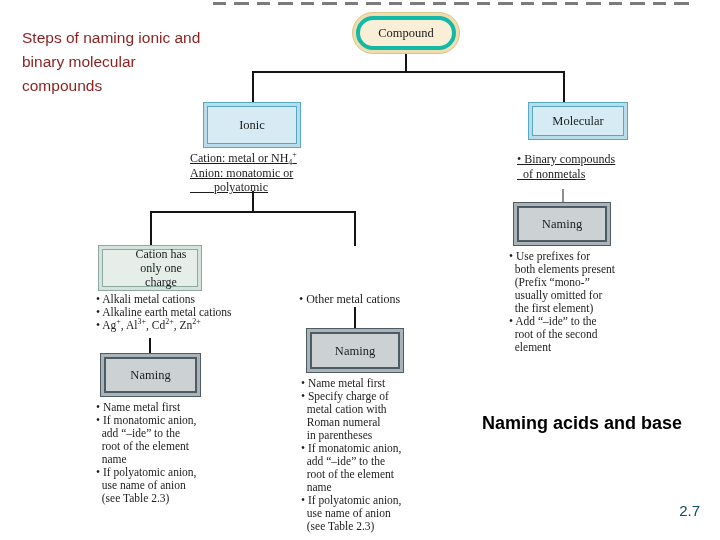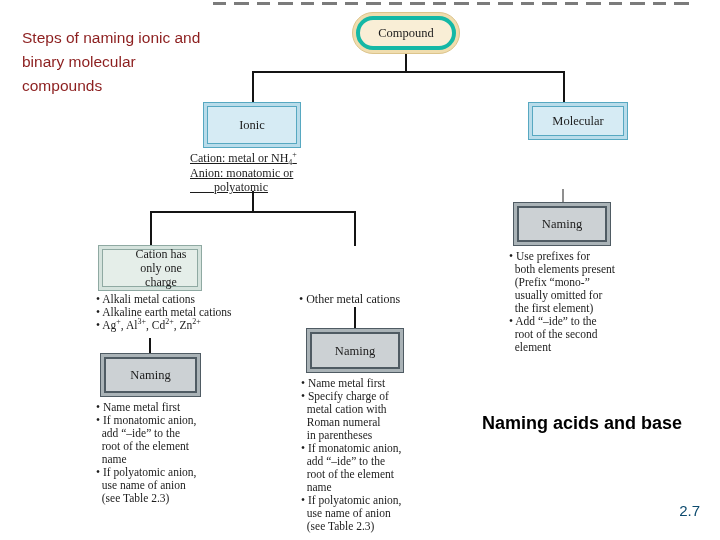--- a/index.html
+++ b/index.html
@@ -72,20 +72,22 @@
   <div class="node blue" style="left:203px;top:102px;width:98px;height:46px;">
     <div class="inner">Ionic</div>
   </div>
   <div class="node blue" style="left:514px;top:102px;width:100px;height:38px;margin-left:14px;">
     <div class="inner">Molecular</div>
   </div>
 
   <div class="note" style="left:190px;top:151px;width:140px;">Cation: metal or NH<sub>4</sub><sup>+</sup>
 Anion: monatomic or
         polyatomic</div>
+  <div class="note" style="left:517px;top:152px;width:130px;">• Binary compounds
+  of nonmetals</div>
 
   <div class="line" style="left:252px;top:191px;width:2px;height:22px;"></div>
   <div class="line" style="left:150px;top:211px;width:206px;height:2px;"></div>
   <div class="line" style="left:150px;top:211px;width:2px;height:35px;"></div>
   <div class="line" style="left:354px;top:211px;width:2px;height:35px;"></div>
 
   <div class="node green" style="left:98px;top:245px;width:104px;height:46px;">
     <div class="inner" style="font-size:12px;">Cation has
 only one charge</div>
   </div>

